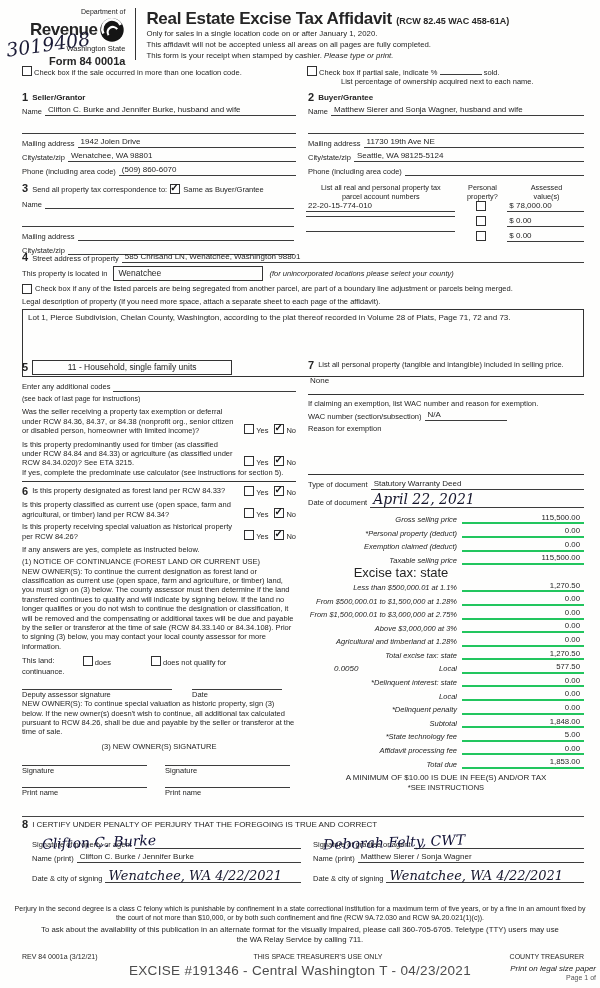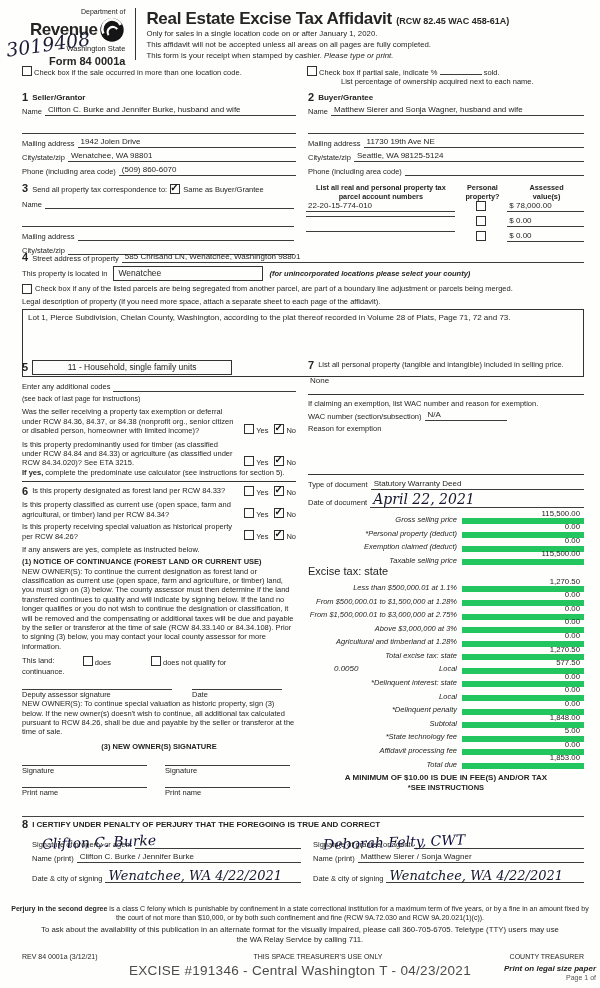--- a/index.html
+++ b/index.html
@@ -1,18 +1,18 @@
 <!DOCTYPE html>
 <html><head>
 <meta charset="utf-8">
 <style>
   html,body{margin:0;padding:0;background:#e8e8e8;}
   .page{position:relative;width:600px;height:988px;background:#fefefd;margin:0 auto;
         font-family:"Liberation Sans",sans-serif;color:#252525;font-size:7.5px;line-height:1.25;overflow:hidden;}
-  .b{font-weight:bold;}
+  .b{font-weight:normal;}
   .i{font-style:italic;}
   .abs{position:absolute;}
   .row{display:flex;align-items:flex-end;margin-bottom:3px;}
   .lbl{white-space:nowrap;}
   .line{flex:1;border-bottom:1px solid #3c3c3c;min-height:10px;padding:0 3px;margin-left:3px;}
   .fill{font-size:8px;color:#1f1f1f;}
   .hand{font-family:"DejaVu Serif",serif;font-style:italic;color:#14142a;}
   .cb{width:8px;height:8px;border:1.2px solid #303030;display:inline-block;vertical-align:-1px;position:relative;background:#fff;}
   .cb.checked::after{content:"✓";position:absolute;top:-3px;left:-1px;font-size:10px;font-weight:bold;color:#111;}
   .secnum{font-weight:bold;font-size:11px;margin-right:4px;line-height:1;}
@@ -45,23 +45,23 @@
   
   .boxfield{border:1.1px solid #333;display:inline-block;padding:1px 4px;min-width:120px;font-size:8.5px;}
   .legalbox{border:1.2px solid #333;height:60px;padding:3px 5px;font-size:8px;}
   
   .cols{display:flex;}
   .lcol{width:276px;margin-right:12px;}
   .rcol{width:278px;}
   
   .trow{display:flex;align-items:flex-end;height:13.6px;font-size:7.5px;}
   .tlabel{flex:1;text-align:right;white-space:nowrap;font-style:italic;}
-  .tline{width:118px;border-bottom:6px solid #22c55e;text-align:right;margin-left:5px;padding:0 4px 0 0;font-size:7.8px;}
+  .tline{width:118px;border-bottom:2px solid #22c55e;text-align:right;margin-left:5px;padding:0 4px 0 0;font-size:7.8px;}
   .rate{float:left;margin-left:26px;font-size:8px;}
-  .theading{height:13.6px;font-size:11px;padding-right:90px;}
+  .theading{text-align:center;height:13.6px;font-size:13px;padding-right:90px;}
   
   .sigline{position:relative;}
   .sig-hand{position:absolute;left:10px;bottom:-2px;font-family:"DejaVu Serif",serif;font-style:italic;font-size:14px;white-space:nowrap;color:#101035;transform:rotate(-2deg);}
   .stamp{color:#4c4c4c;font-size:13.5px;letter-spacing:.3px;text-align:center;}
   .footrow{display:flex;font-size:7px;}
 </style>
 </head>
 <body>
 
 <div class="page">

